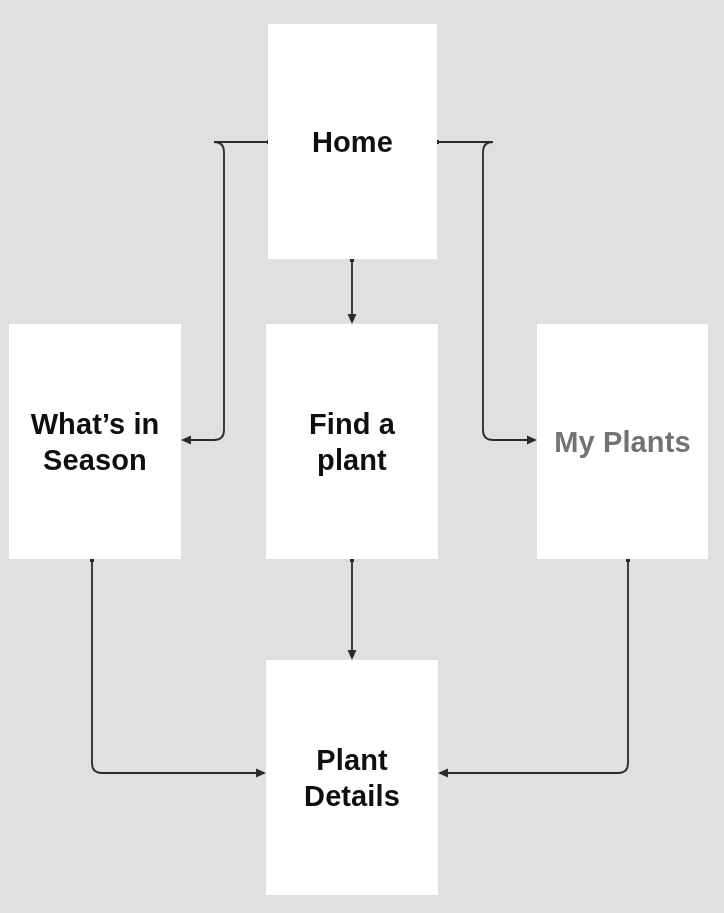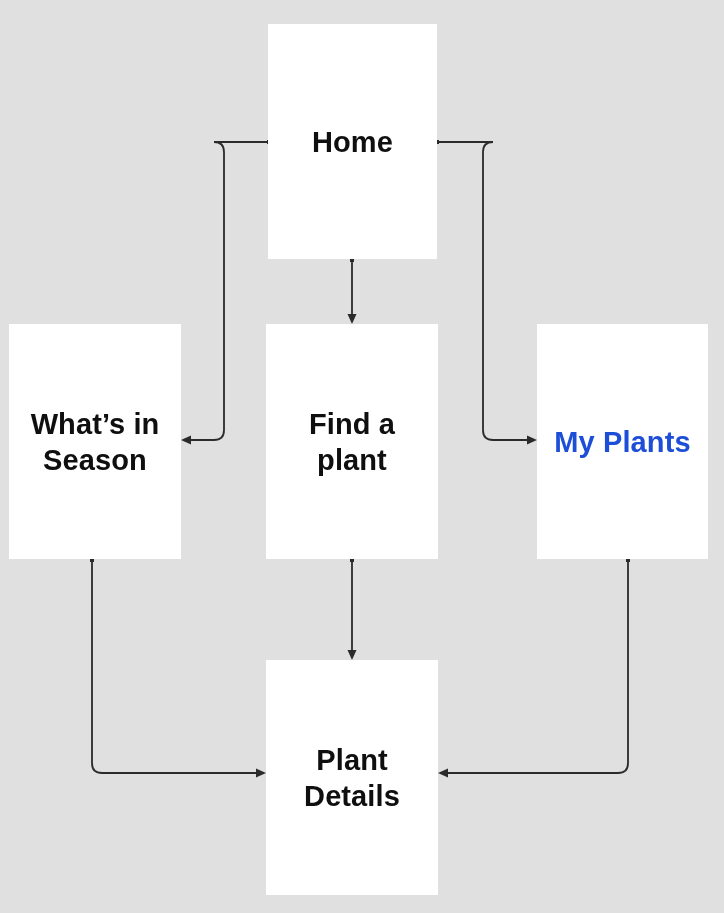--- a/index.html
+++ b/index.html
@@ -105,21 +105,21 @@
       </div>
       <div class="node-box" style="left: 9px; top: 324px; width: 172px; height: 235px; background: rgb(255, 255, 255);">
         <div class="node-label" style="color: rgb(15, 15, 15);">What’s in
 Season</div>
       </div>
       <div class="node-box" style="left: 266px; top: 324px; width: 172px; height: 235px; background: rgb(255, 255, 255);">
         <div class="node-label" style="color: rgb(15, 15, 15);">Find a
 plant</div>
       </div>
       <div class="node-box" style="left: 537px; top: 324px; width: 171px; height: 235px; background: rgb(255, 255, 255);">
-        <div class="node-label" style="color: #1d4ed8; text-align: center;">My Plants</div>
+        <div class="node-label" style="color: #737373; text-align: center;">My Plants</div>
       </div>
       <div class="node-box" style="left: 266px; top: 660px; width: 172px; height: 235px; background: rgb(255, 255, 255);">
         <div class="node-label" style="color: rgb(15, 15, 15);">Plant
 Details</div>
       </div>
     </div>
 
 </div>
 
 </body></html>

